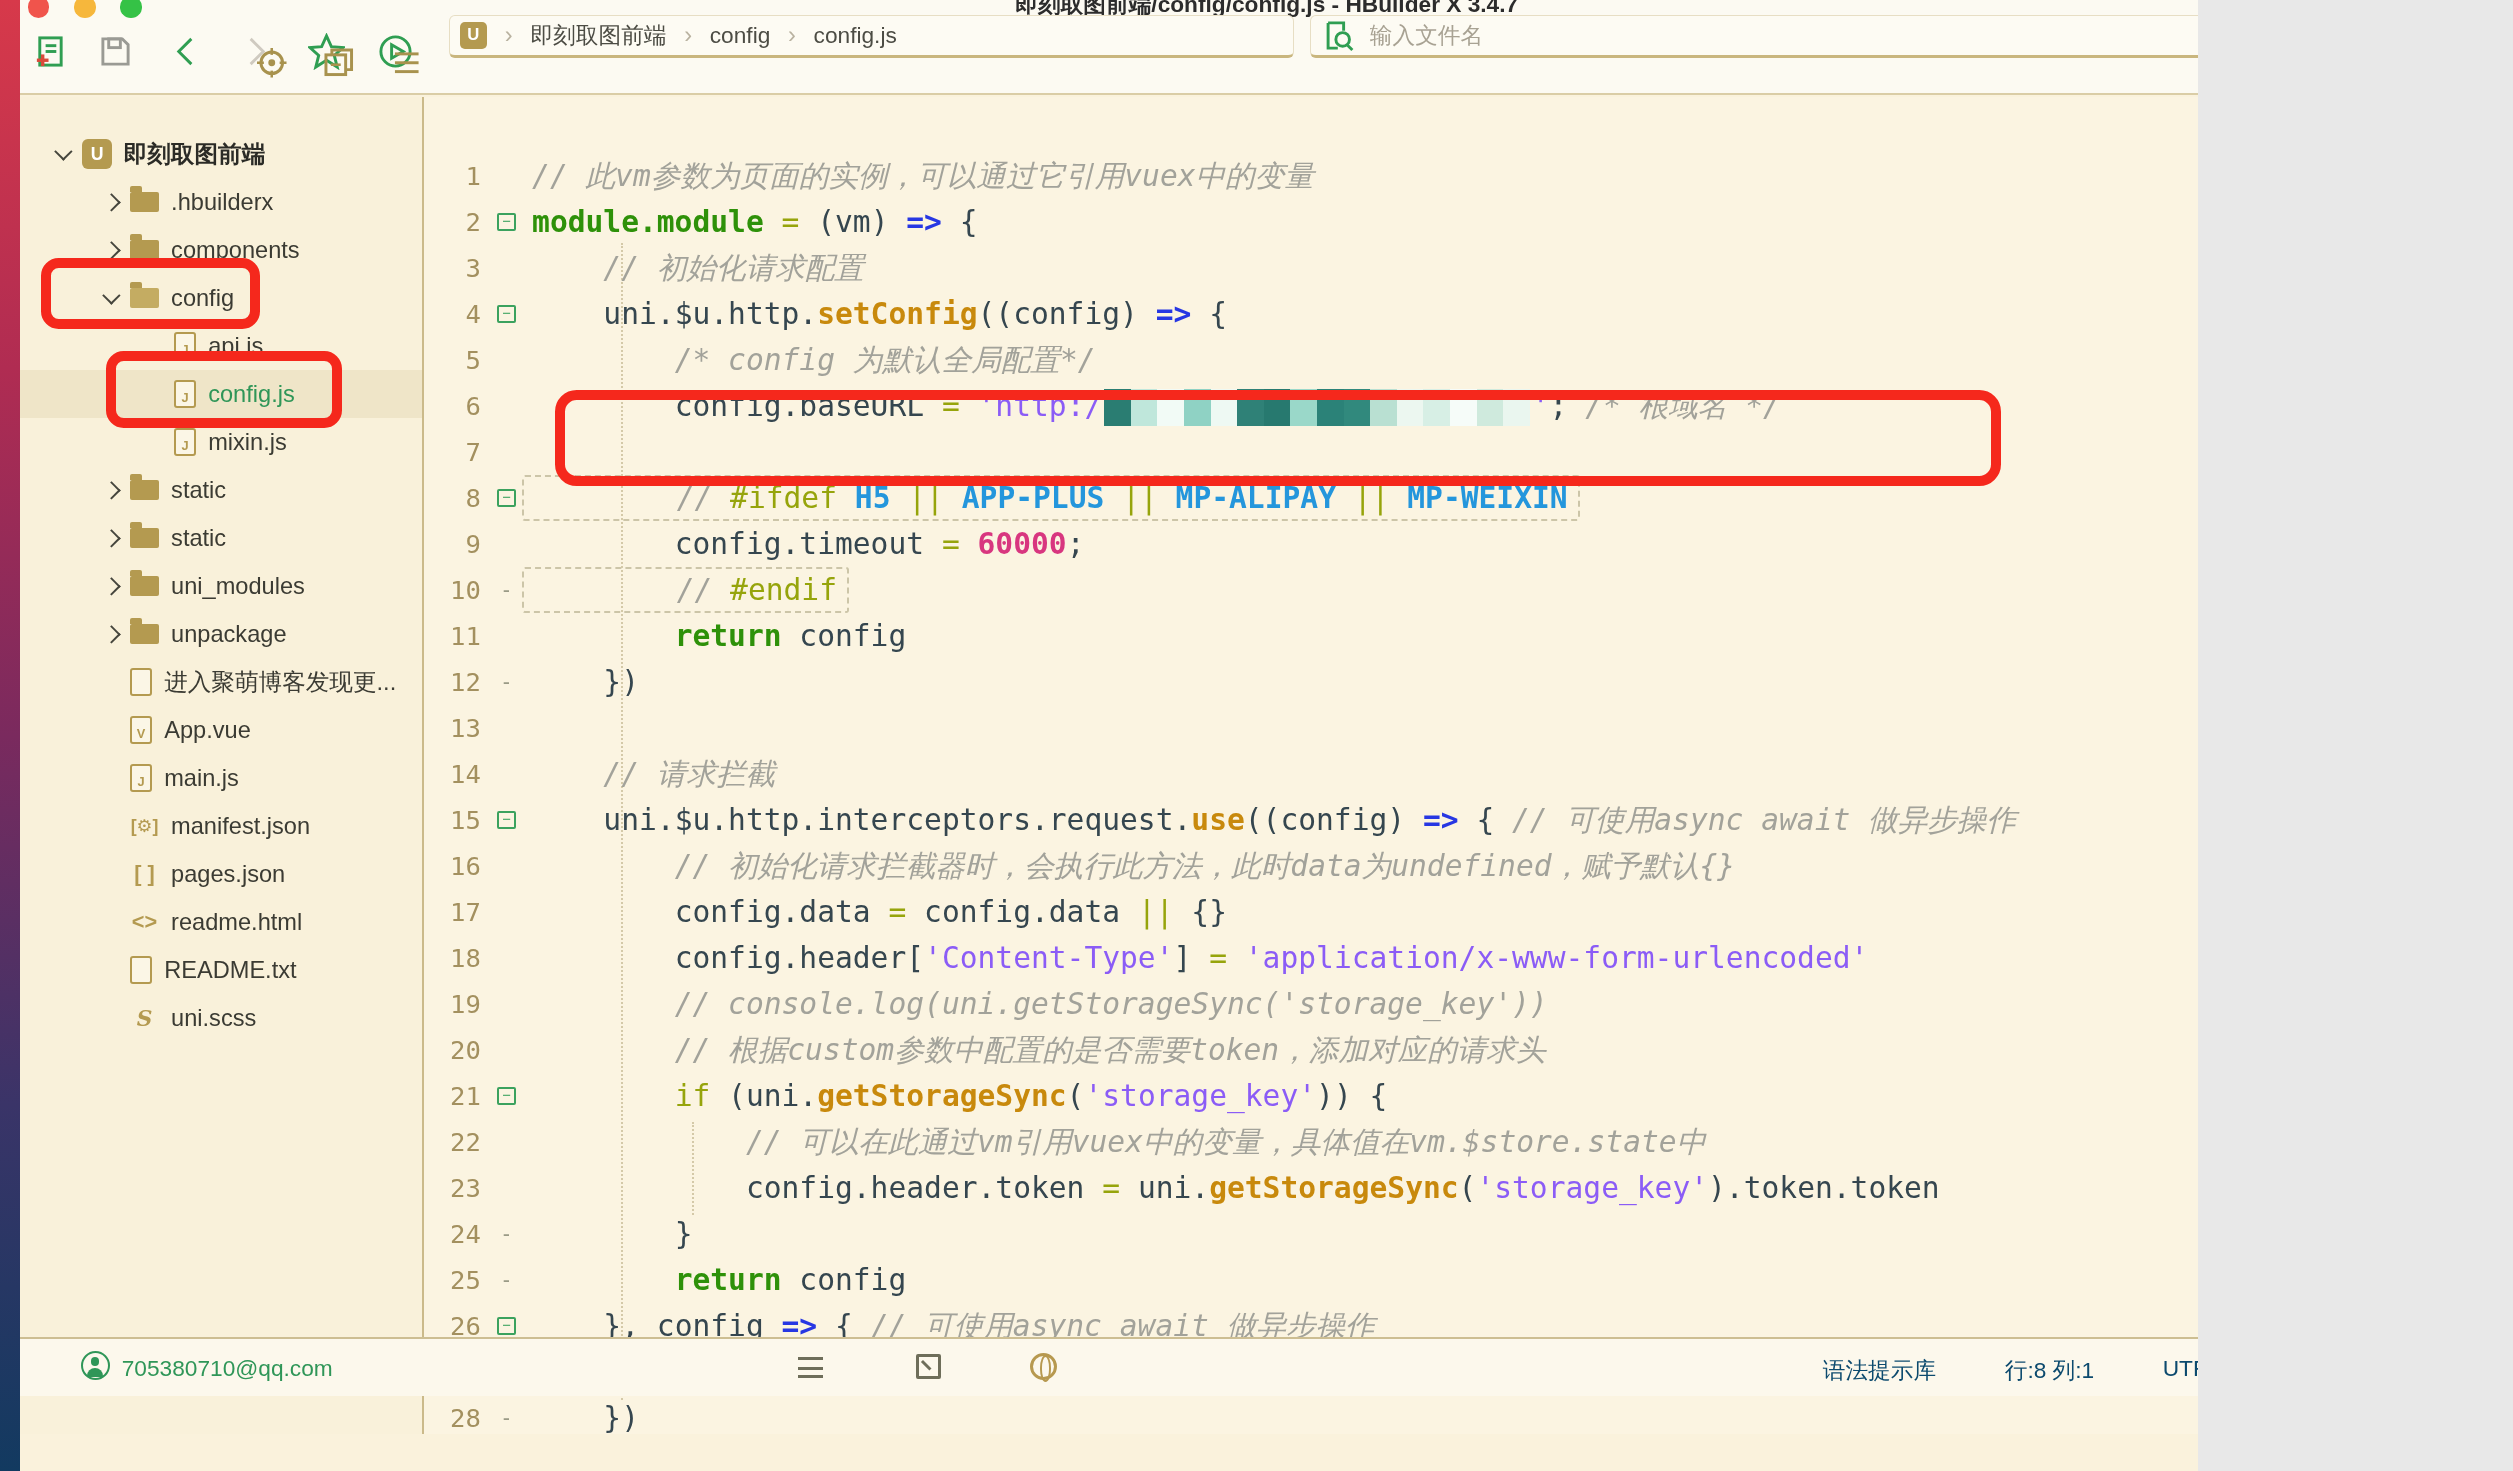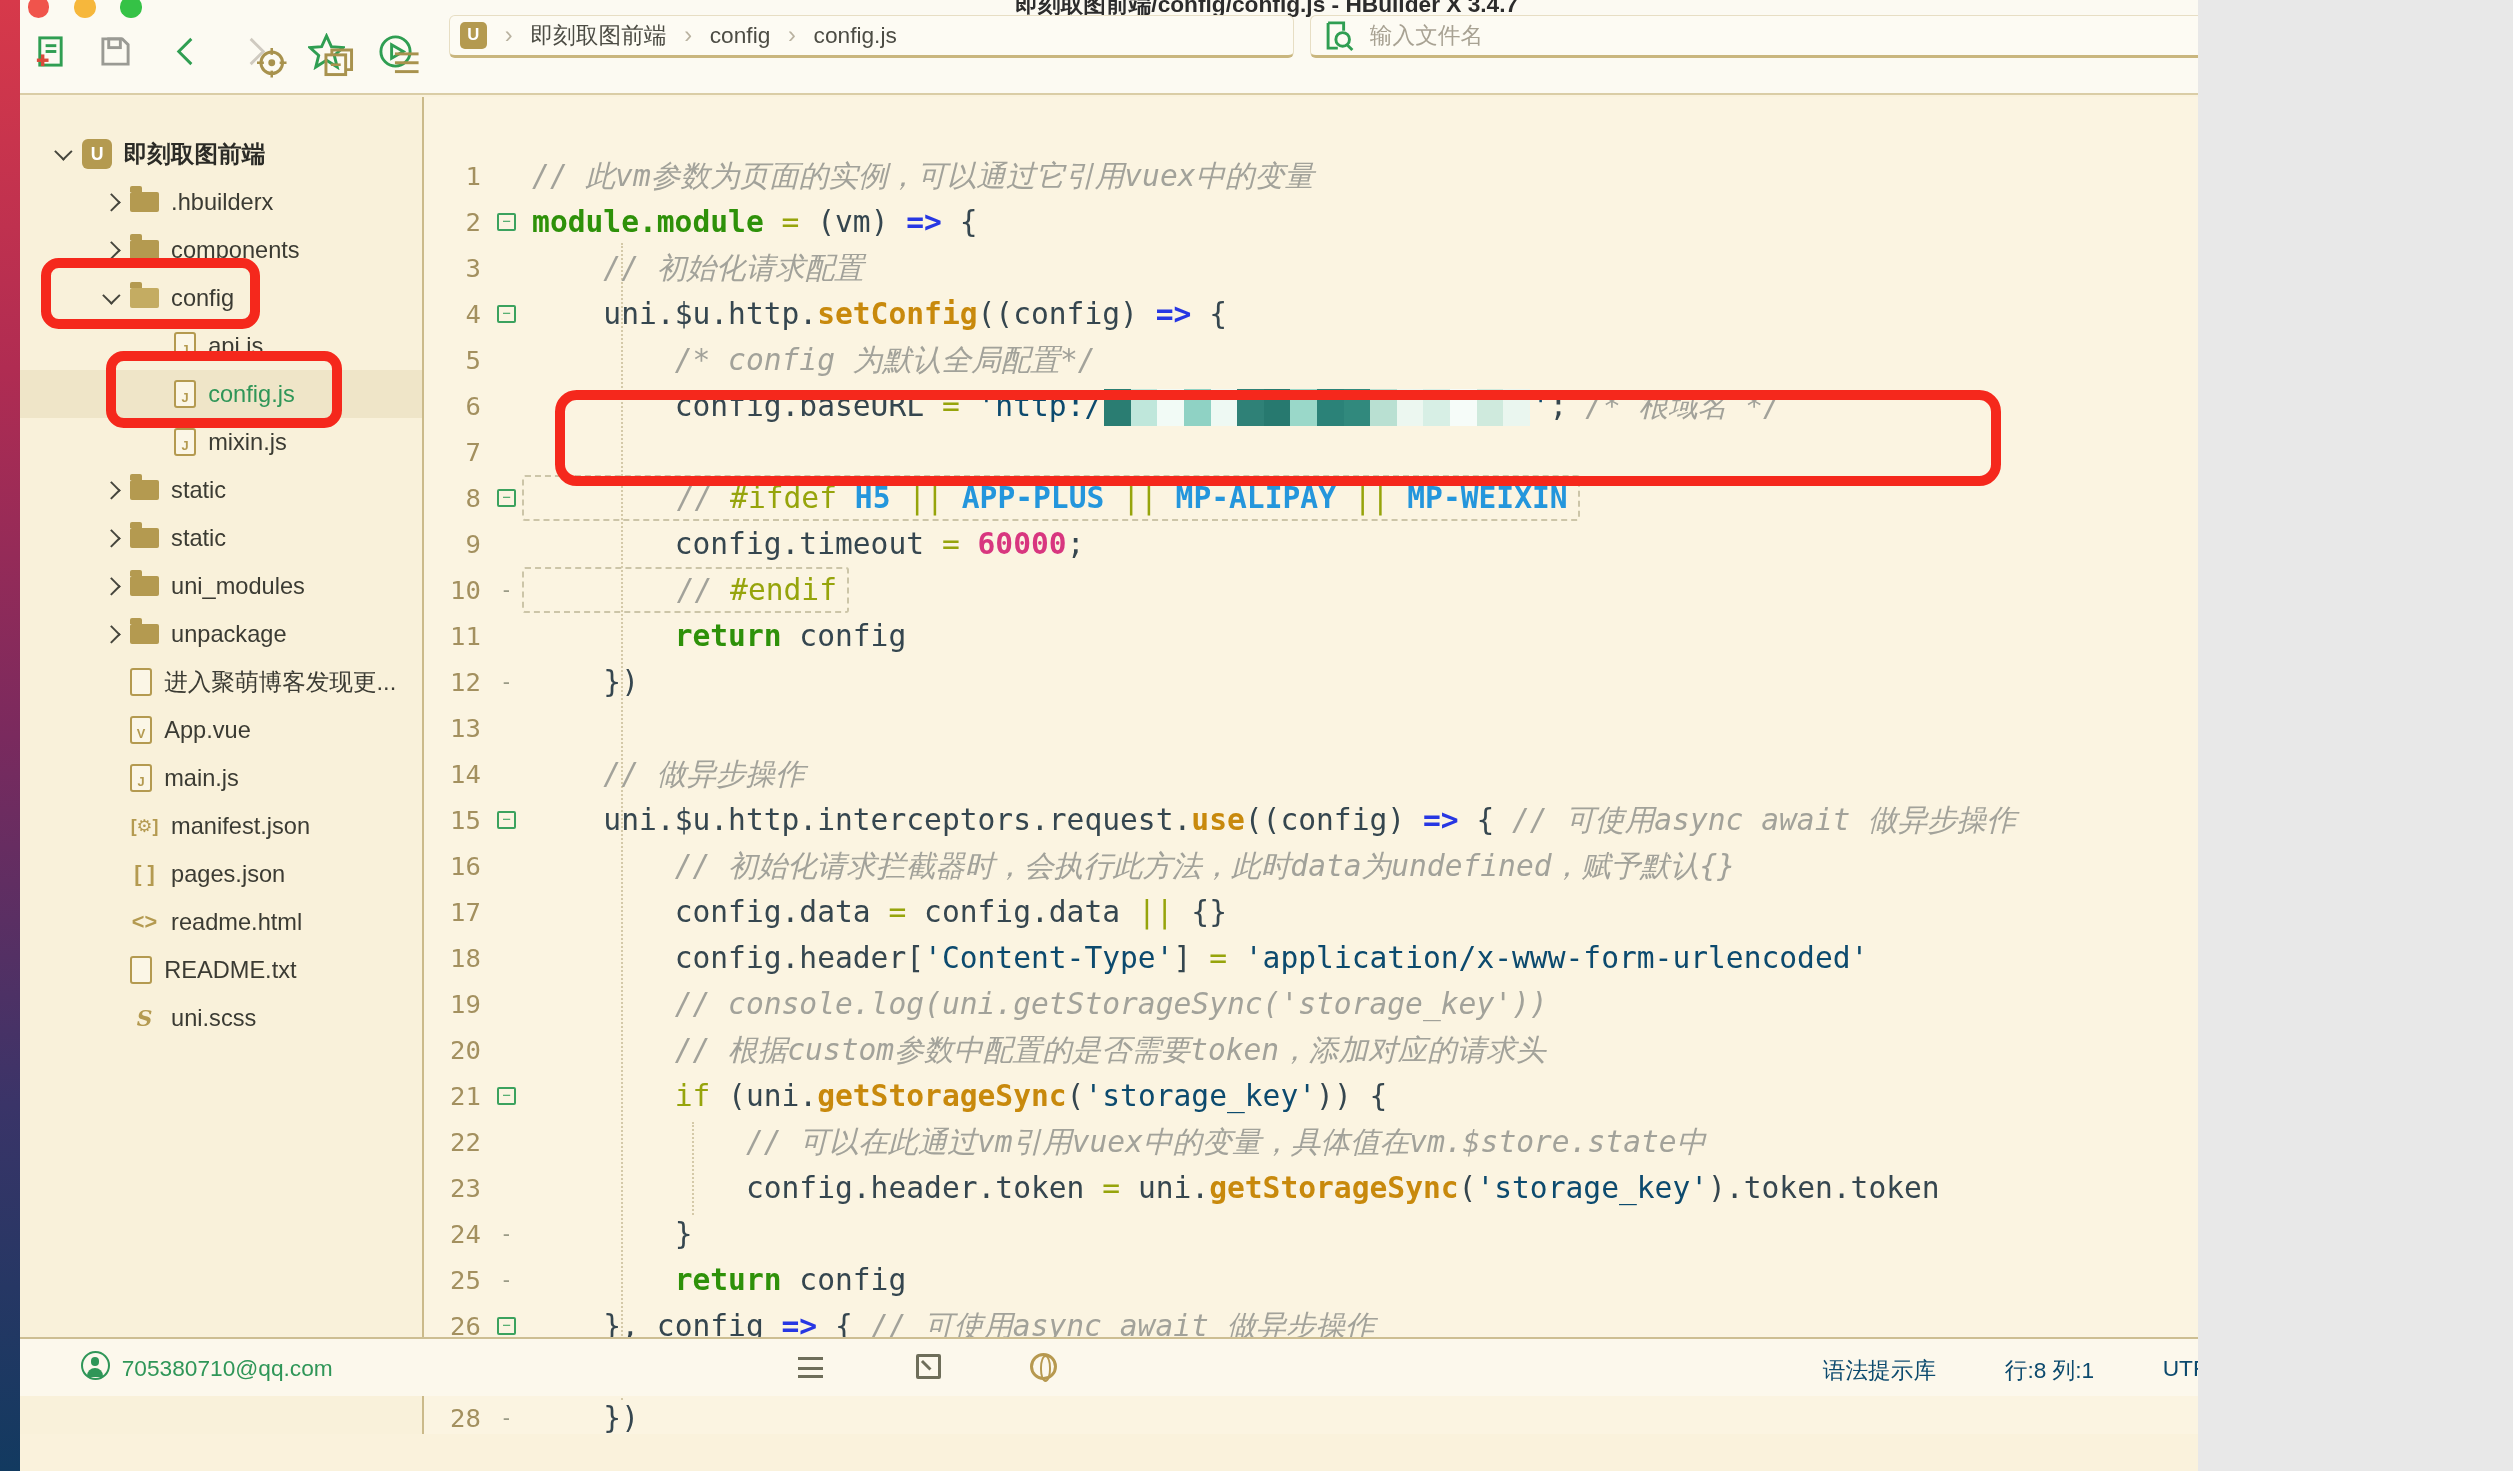--- a/index.html
+++ b/index.html
@@ -71,21 +71,21 @@
   .foldbox{width:18.7px;height:18.7px;border:2px solid #3BA25E;border-radius:2px;color:#3BA25E;font-size:14.8px;line-height:13.8px;text-align:center;background:#FBF4E1}
   .folddash{color:#9a9a86;font-size:21.7px}
   .code{font-family:"DejaVu Sans Mono",monospace;font-size:29.6px;white-space:pre;color:#35464F}
   .code{padding-left:11.8px}
   .ccwrap{display:inline-block;border:2px dashed #CCC5A8;border-radius:3px;padding:3.9px 9.9px;margin-left:-9.9px}
   .tk-tx{color:#35464F}
   .tk-cm{color:#A2A29A;font-style:italic}
   .tk-kw{color:#96A40B}
   .tk-gb{color:#2E9109;font-weight:bold}
   .tk-fn{color:#C8890C;font-weight:bold}
-  .tk-st{color:#0c4a6e}
+  .tk-st{color:#8b5cf6}
   .tk-nu{color:#D8367F;font-weight:bold}
   .tk-ar{color:#2737E3;font-weight:bold}
   .tk-pl{color:#2496DC;font-weight:bold}
   .mosaic{display:inline-flex;vertical-align:middle;height:37px;margin:0 2px}
   .mosaic i{display:block;width:26.6px;height:37px}
   .iguide{position:absolute;border-left:2px dotted #D4C9A8;width:0}
 
   
   .mm-divider{position:absolute;left:2362px;top:97px;height:1337px;border-left:2px solid #DACDA6}
   .mm-band{position:absolute;left:2363px;top:196px;width:131px;height:9.9px;background:#E8DDB7}
@@ -420,21 +420,21 @@
             <span class="code">    <span class="tk-tx">})</span></span>
           </div>
           <div class="line">
             <span class="ln">13</span>
             <span class="gut"></span>
             <span class="code"></span>
           </div>
           <div class="line">
             <span class="ln">14</span>
             <span class="gut"></span>
-            <span class="code">    <span class="tk-cm">// 做异步操作</span></span>
+            <span class="code">    <span class="tk-cm">// 请求拦截</span></span>
           </div>
           <div class="line">
             <span class="ln">15</span>
             <span class="gut">
               <span class="foldbox">−</span>
             </span>
             <span class="code">    <span class="tk-tx">uni.$u.http.interceptors.request.</span><span class="tk-fn">use</span><span class="tk-tx">((config) </span><span class="tk-ar">=&gt;</span><span class="tk-tx"> { </span><span class="tk-cm">// 可使用async await 做异步操作</span></span>
           </div>
           <div class="line">
             <span class="ln">16</span>

